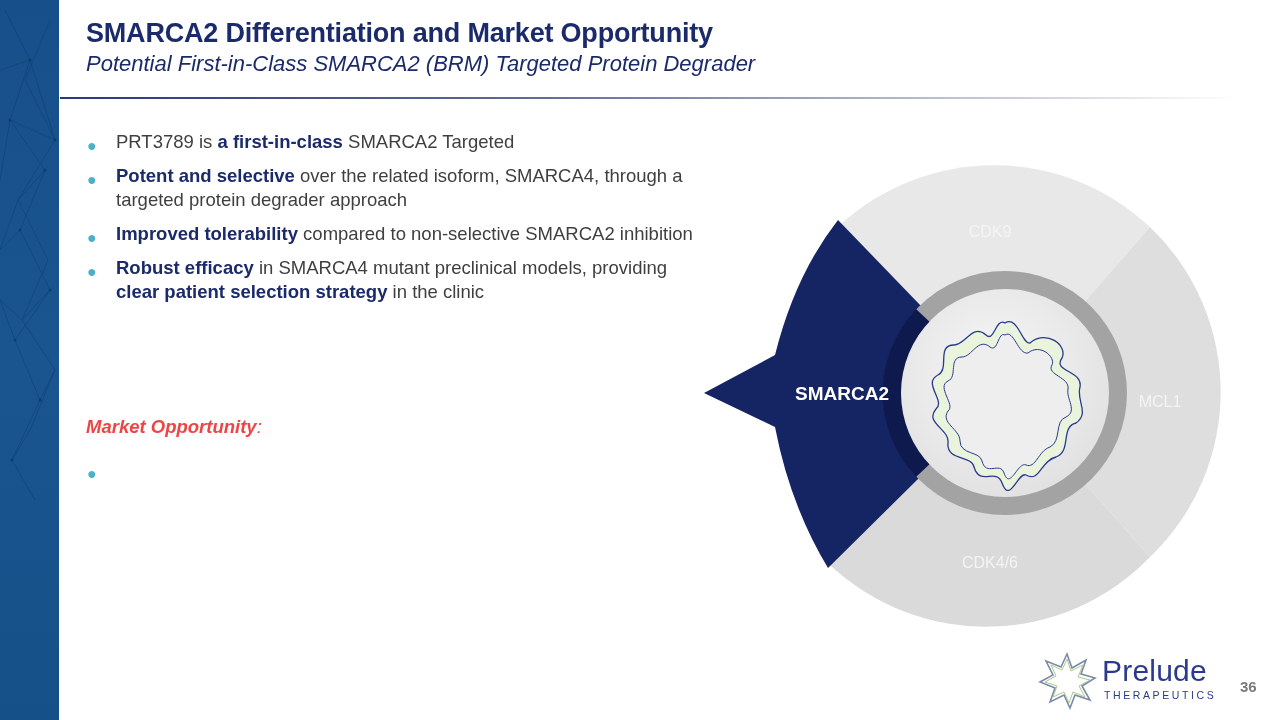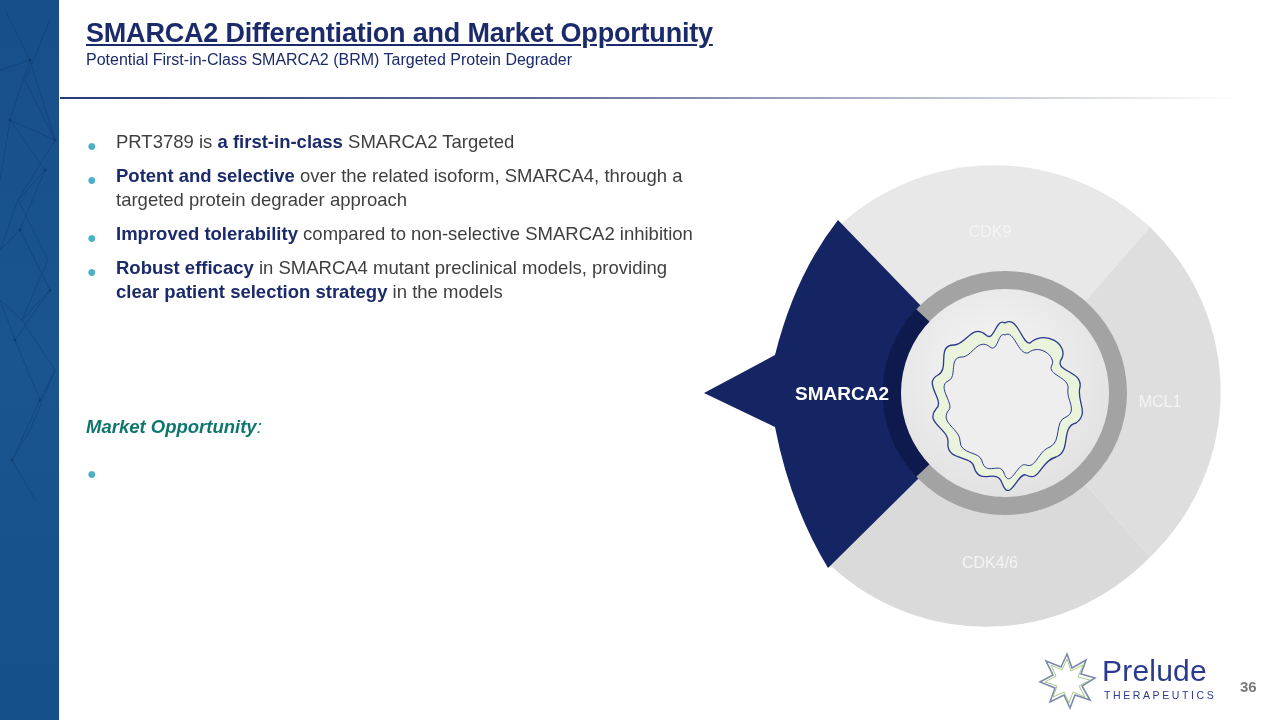--- a/index.html
+++ b/index.html
@@ -1,26 +1,26 @@
 <!DOCTYPE html>
 <html><head>
 <meta charset="utf-8">
 <style>
   html, body { margin: 0; padding: 0; }
   body { width: 1280px; height: 720px; position: relative; overflow: hidden; background: #ffffff; font-family: "Liberation Sans", sans-serif; }
   .sidebar { position: absolute; left: 0; top: 0; width: 59px; height: 720px; background: linear-gradient(180deg, #174f8a 0%, #1a5590 50%, #155088 100%); overflow: hidden; }
   .sidebar svg { position: absolute; left: 0; top: 0; }
-  .title { position: absolute; left: 86px; top: 18px; font-size: 27px; font-weight: bold; color: #1b2a6b; white-space: nowrap; letter-spacing: -0.2px; text-decoration: underline; }
-  .subtitle { position: absolute; left: 86px; top: 51px; font-size: 16px; color: #1b2a6b; white-space: nowrap; }
+  .title { position: absolute; left: 86px; top: 18px; font-size: 27px; font-weight: bold; color: #1b2a6b; white-space: nowrap; letter-spacing: -0.2px; }
+  .subtitle { position: absolute; left: 86px; top: 51px; font-size: 22px; font-style: italic; color: #1b2a6b; white-space: nowrap; }
   .rule { position: absolute; left: 60px; top: 97px; width: 1180px; height: 2px; background: linear-gradient(90deg, #2a3a78 0%, #5f6a98 40%, #c9ccd8 80%, rgba(255,255,255,0) 100%); }
   .bullets { position: absolute; left: 86px; top: 130px; width: 620px; }
   .bullet { position: relative; padding-left: 30px; font-size: 18.5px; line-height: 24px; color: #3f3f3f; margin-bottom: 10px; }
   .bullet .dot { position: absolute; left: 1px; top: 4px; font-size: 16px; color: #4cb0c8; }
   .bullet b { color: #1b2a6b; margin-top: 12px; }
-  .market-label { position: absolute; left: 86px; top: 416px; font-size: 18.5px; font-weight: bold; font-style: italic; color: #0f766e; }
+  .market-label { position: absolute; left: 86px; top: 416px; font-size: 18.5px; font-weight: bold; font-style: italic; color: #ef4444; }
   .market-bullet { position: absolute; left: 86px; top: 458px; width: 620px; }
   .diagram { position: absolute; left: 700px; top: 165px; width: 560px; height: 480px; }
   .logo { position: absolute; left: 1036px; top: 650px; width: 180px; height: 60px; text-align: right; }
   .logo-name { position: absolute; left: 66px; top: 4px; font-size: 30px; color: #2b3a8e; letter-spacing: 0.2px; }
   .logo-sub { position: absolute; left: 68px; top: 39px; font-size: 10.5px; font-weight: normal; color: #2b3a8e; letter-spacing: 2.6px; }
   .page-num { position: absolute; left: 1240px; top: 678px; font-size: 15px; font-weight: bold; color: #7a7a7a; }
 </style>
 </head>
 <body>
 
@@ -56,21 +56,21 @@
   <div class="bullet">
     <span class="dot">●</span><span>PRT3789 is </span><b>a first-in-class</b><span> SMARCA2 Targeted</span>
   </div>
   <div class="bullet">
     <span class="dot">●</span><b>Potent and selective</b><span> over the related isoform, SMARCA4, through a targeted protein degrader approach</span>
   </div>
   <div class="bullet">
     <span class="dot">●</span><b>Improved tolerability</b><span> compared to non-selective SMARCA2 inhibition</span>
   </div>
   <div class="bullet">
-    <span class="dot">●</span><b>Robust efficacy</b><span> in SMARCA4 mutant preclinical models, providing </span><b>clear patient selection strategy</b><span> in the models</span>
+    <span class="dot">●</span><b>Robust efficacy</b><span> in SMARCA4 mutant preclinical models, providing </span><b>clear patient selection strategy</b><span> in the clinic</span>
   </div>
 </div>
 
 <div class="market-label"><span>Market Opportunity</span><span style="font-weight:normal">:</span></div>
 
 <div class="market-bullet">
   <div class="bullet">
     <span class="dot">●</span>
   </div>
 </div>

